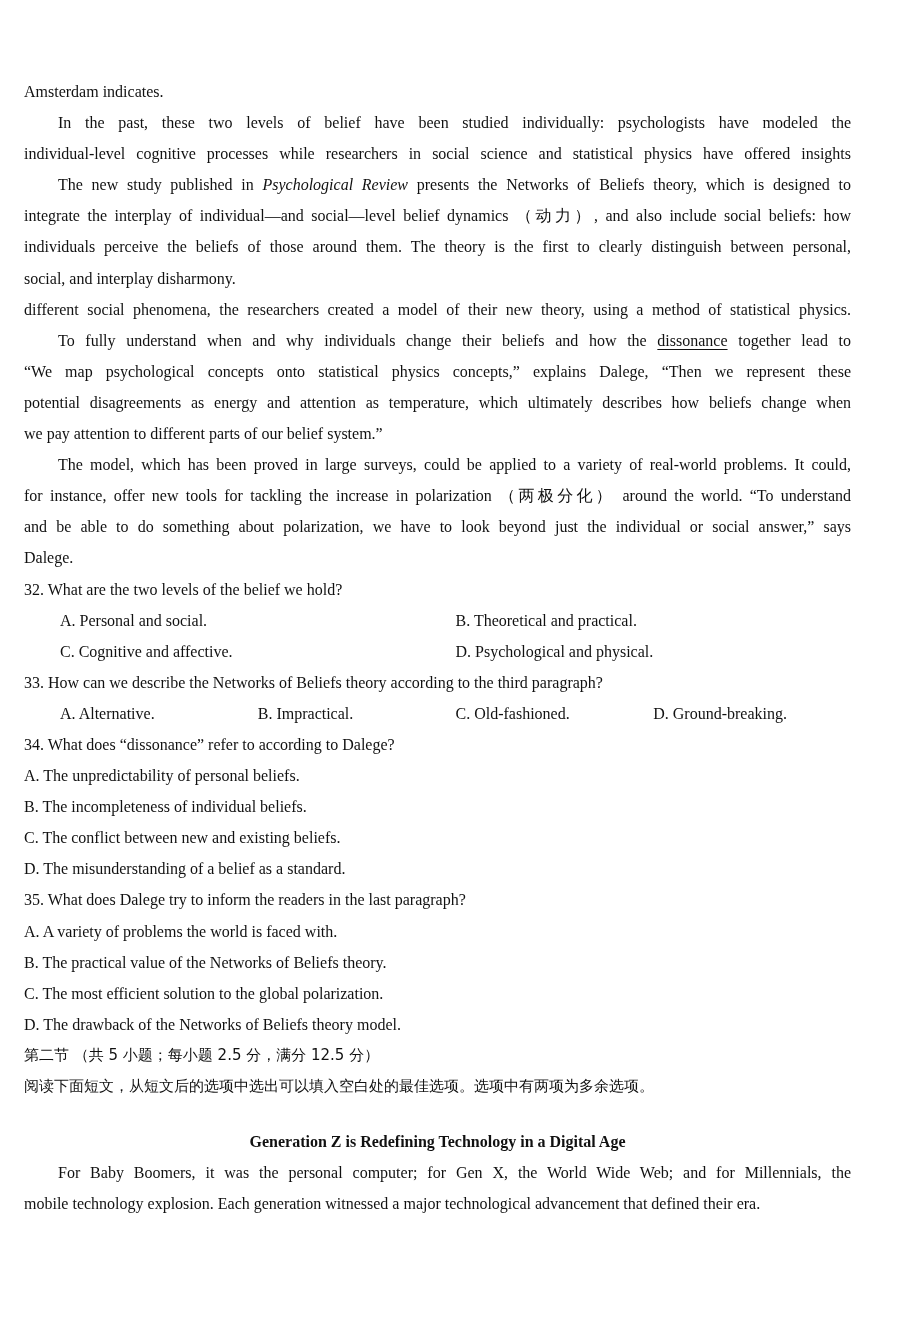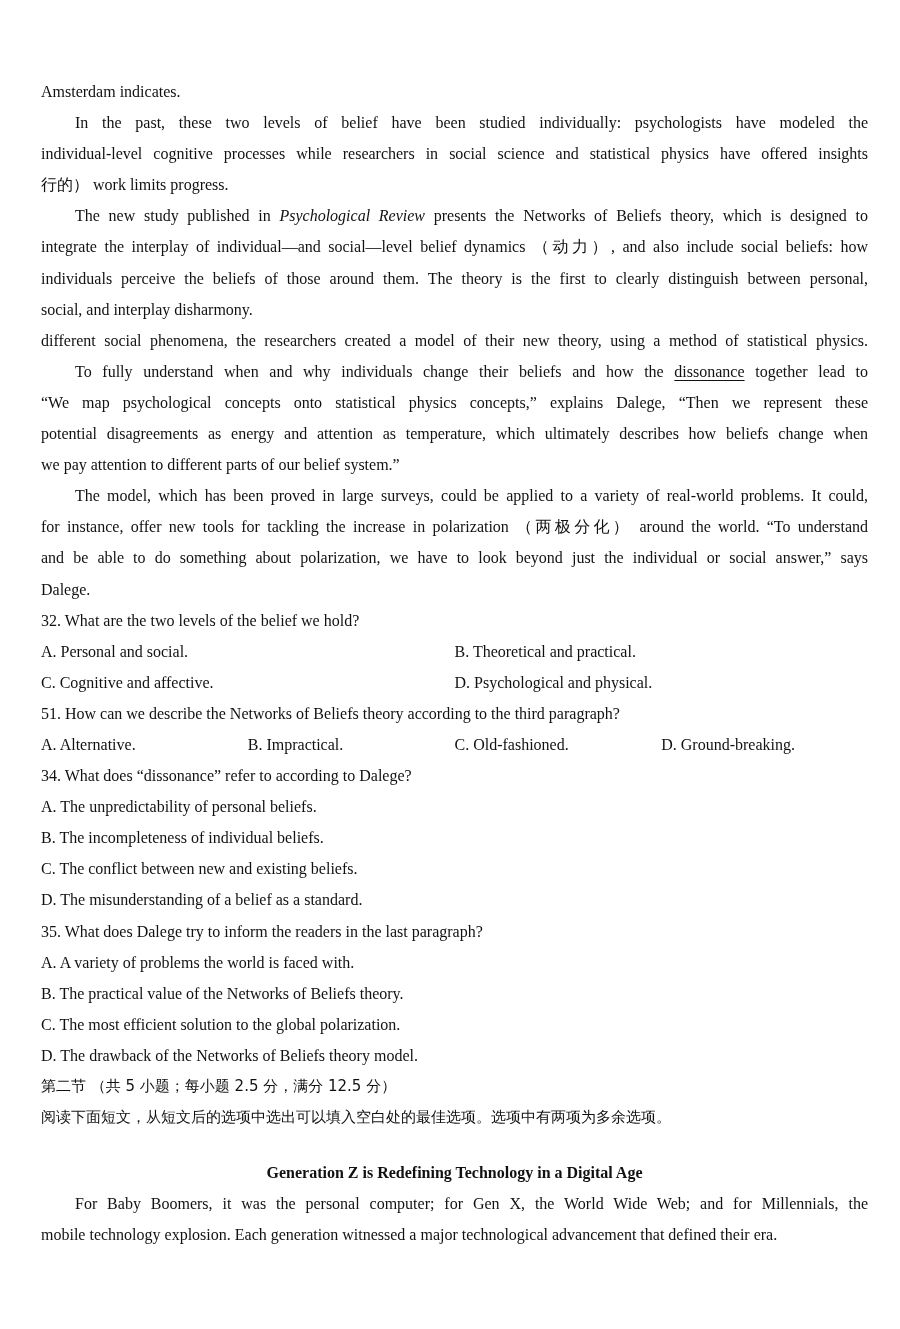--- a/index.html
+++ b/index.html
@@ -10,21 +10,21 @@
   body {
     width: 900px;
     height: 1329px;
     overflow: hidden;
     position: relative;
     font-family: "Liberation Serif", "DejaVu Serif", serif;
     color: #111111;
   }
   .page {
     position: absolute;
-    left: 41px;
+    left: 24px;
     top: 76px;
     width: 827px;
     font-size: 16px;
     line-height: 31.1px;
   }
   .line {
     display: block;
     white-space: nowrap;
     height: 31.1px;
   }
@@ -32,20 +32,21 @@
     text-align: justify;
     text-align-last: justify;
     white-space: normal;
   }
   .indent { padding-left: 34px; }
   em { }
   .u { text-decoration: underline; text-underline-offset: 3px; }
   .opt-row {
     display: flex;
     height: 31.1px;
+    margin-left: 36px;
   }
   .opt-half { width: 417px; white-space: nowrap; }
   .opt-quarter { width: 208.5px; white-space: nowrap; }
   .title {
     text-align: center;
     font-weight: bold;
     height: 31.1px;
     margin-top: 24px;
   }
   .cjk { font-family: "DejaVu Sans", sans-serif; font-size: 15px; }
@@ -53,21 +54,20 @@
 </head>
 <body>
 
 <div class="page">
 
   <span class="line">Amsterdam indicates.</span>
 
   <div>
     <span class="line justify indent">In the past, these two levels of belief have been studied individually: psychologists have modeled the</span>
     <span class="line justify">individual-level cognitive processes while researchers in social science and statistical physics have offered insights</span>
-    <span class="line">行的） work limits progress.</span>
   </div>
 
   <div>
     <span class="line justify indent"><span>The new study published in </span><em>Psychological Review</em><span> presents the Networks of Beliefs theory, which is designed to</span></span>
     <span class="line justify">integrate the interplay of individual—and social—level belief dynamics （动力）, and also include social beliefs: how</span>
     <span class="line justify">individuals perceive the beliefs of those around them. The theory is the first to clearly distinguish between personal,</span>
     <span class="line">social, and interplay disharmony.</span>
   </div>
 
   <div>
@@ -91,21 +91,21 @@
       <span class="opt-half">A. Personal and social.</span>
       <span class="opt-half">B. Theoretical and practical.</span>
     </div>
     <div class="opt-row">
       <span class="opt-half">C. Cognitive and affective.</span>
       <span class="opt-half">D. Psychological and physical.</span>
     </div>
   </div>
 
   <div>
-    <span class="line">51. How can we describe the Networks of Beliefs theory according to the third paragraph?</span>
+    <span class="line">33. How can we describe the Networks of Beliefs theory according to the third paragraph?</span>
     <div class="opt-row">
       <span class="opt-quarter">A. Alternative.</span>
       <span class="opt-quarter">B. Impractical.</span>
       <span class="opt-quarter">C. Old-fashioned.</span>
       <span class="opt-quarter">D. Ground-breaking.</span>
     </div>
   </div>
 
   <div>
     <span class="line">34. What does “dissonance” refer to according to Dalege?</span>

